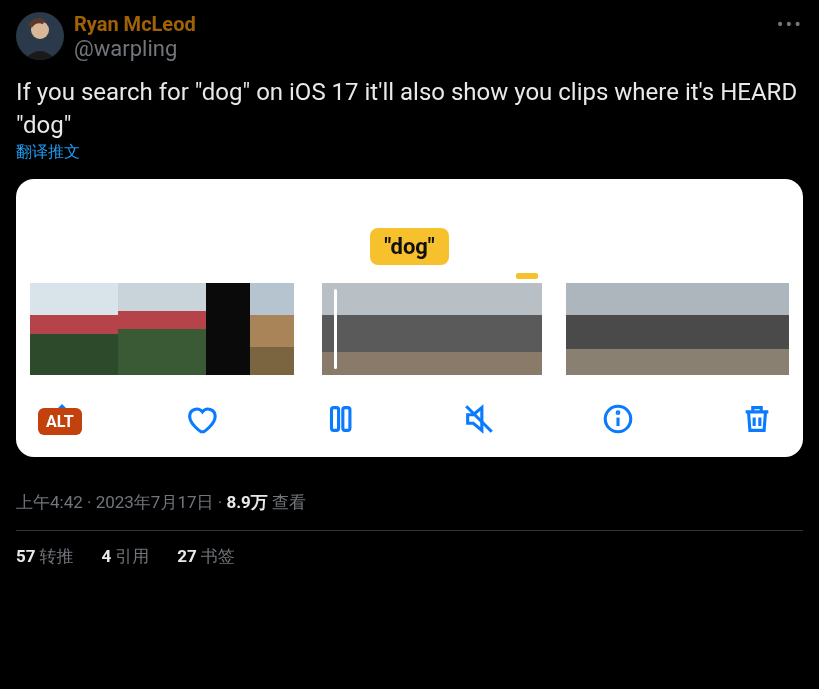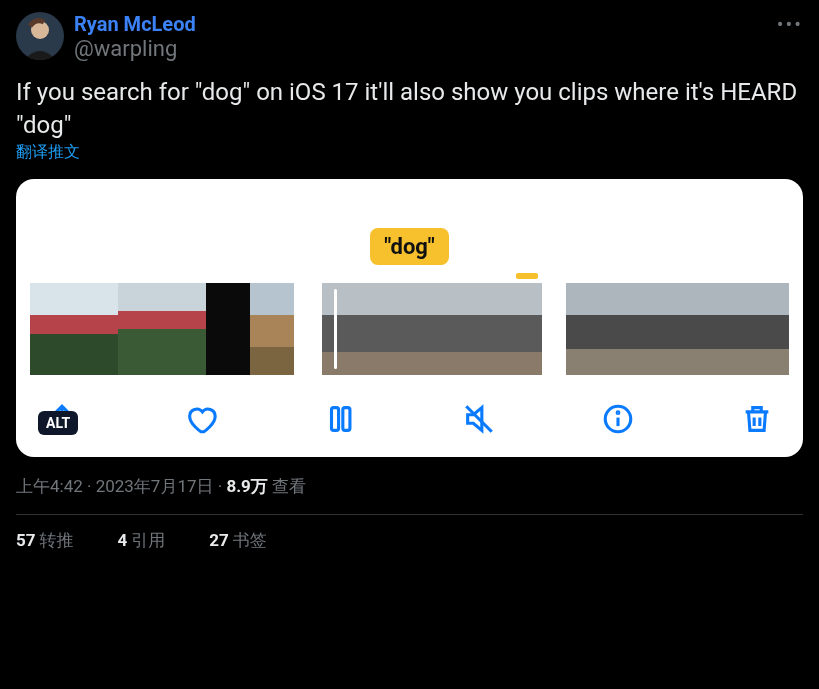--- a/index.html
+++ b/index.html
@@ -25,21 +25,21 @@
     height: 48px;
     border-radius: 50%;
     overflow: hidden;
     flex-shrink: 0;
   }
   .avatar svg { width: 100%; height: 100%; display: block; }
   .user-block { display: flex; flex-direction: column; }
   .display-name {
     font-weight: 700;
     font-size: 20px;
-    color: #3b82f6;
+    color: #a16207;
     line-height: 1.2;
   }
   .handle {
     color: #71767b;
     font-size: 22px;
     line-height: 1.2;
   }
   .more {
     position: absolute;
     right: 0;
@@ -147,41 +147,41 @@
     justify-content: center;
     cursor: pointer;
     color: #0a7bff;
   }
   .tool-btn svg { width: 34px; height: 34px; stroke: currentColor; fill: none; stroke-width: 2.2; }
 
   .alt-badge {
     position: absolute;
     left: 22px;
     bottom: 22px;
-    background: #0f172a;
+    background: #c2410c;
     color: #fff;
-    font-size: 14px;
+    font-size: 16px;
     font-weight: 700;
     padding: 4px 8px;
     border-radius: 6px;
   }
 
   .meta-row {
-    margin-top: 18px;
+    margin-top: 34px;
     color: #71767b;
     font-size: 17px;
   }
   .meta-row .views-count { color: #e7e9ea; font-weight: 700; }
   .divider {
     border-top: 1px solid #2f3336;
     margin-top: 16px;
   }
   .stats-row {
     display: flex;
-    gap: 44px;
+    gap: 28px;
     padding-top: 14px;
     font-size: 17px;
   }
   .stat .num { color: #e7e9ea; font-weight: 700; margin-right: 4px; }
   .stat .lbl { color: #71767b; }
 </style>
 </head>
 <body>
 
 <div class="tweet">

